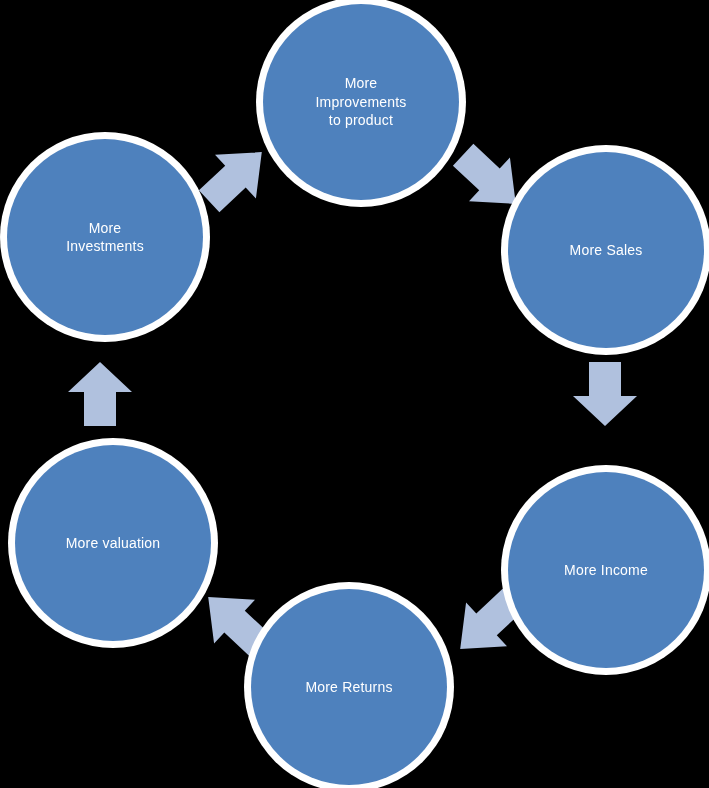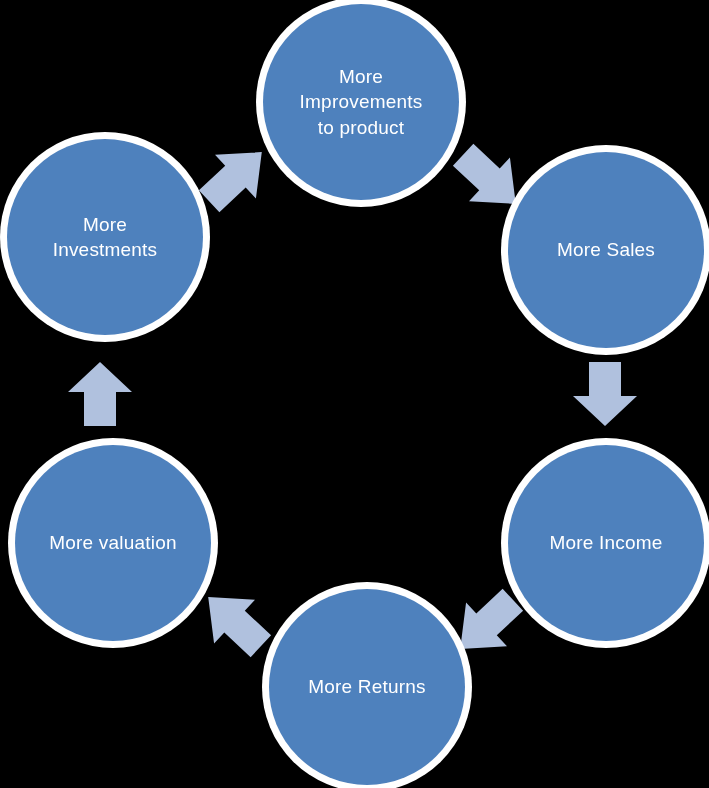--- a/index.html
+++ b/index.html
@@ -23,21 +23,21 @@
     background: #4E81BD;
     box-shadow: 0 0 0 7px #FFFFFF;
     display: flex;
     align-items: center;
     justify-content: center;
     text-align: center;
     box-sizing: border-box;
   }
   .node-label {
     color: #FFFFFF;
-    font-size: 19px;
+    font-size: 14px;
     line-height: 1.32;
     font-weight: 400;
     letter-spacing: 0.2px;
     padding: 0 14px;
     white-space: pre-line;
   }
   .arrow {
     position: absolute;
     pointer-events: none;
   }
@@ -98,25 +98,25 @@
   <div class="node" style="left:263px; top:4px; width:196px; height:196px;">
     <span class="node-label">More
 Improvements
 to product</span>
   </div>
 
   <div class="node" style="left:508px; top:152px; width:196px; height:196px;">
     <span class="node-label">More Sales</span>
   </div>
 
-  <div class="node" style="left:508px; top:445px; width:196px; height:196px;">
+  <div class="node" style="left:508px; top:472px; width:196px; height:196px;">
     <span class="node-label">More Income</span>
   </div>
 
-  <div class="node" style="left:269px; top:589px; width:196px; height:196px;align-items:center;">
+  <div class="node" style="left:251px; top:589px; width:196px; height:196px;align-items:center;">
     <span class="node-label">More Returns</span>
   </div>
 
   <div class="node" style="left:15px; top:445px; width:196px; height:196px;">
     <span class="node-label">More valuation</span>
   </div>
 
   <div class="node" style="left:7px; top:139px; width:196px; height:196px;">
     <span class="node-label">More
 Investments</span>

